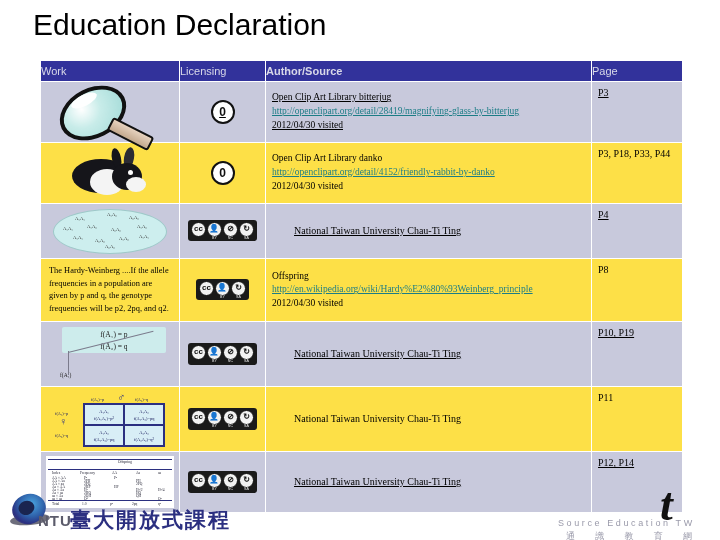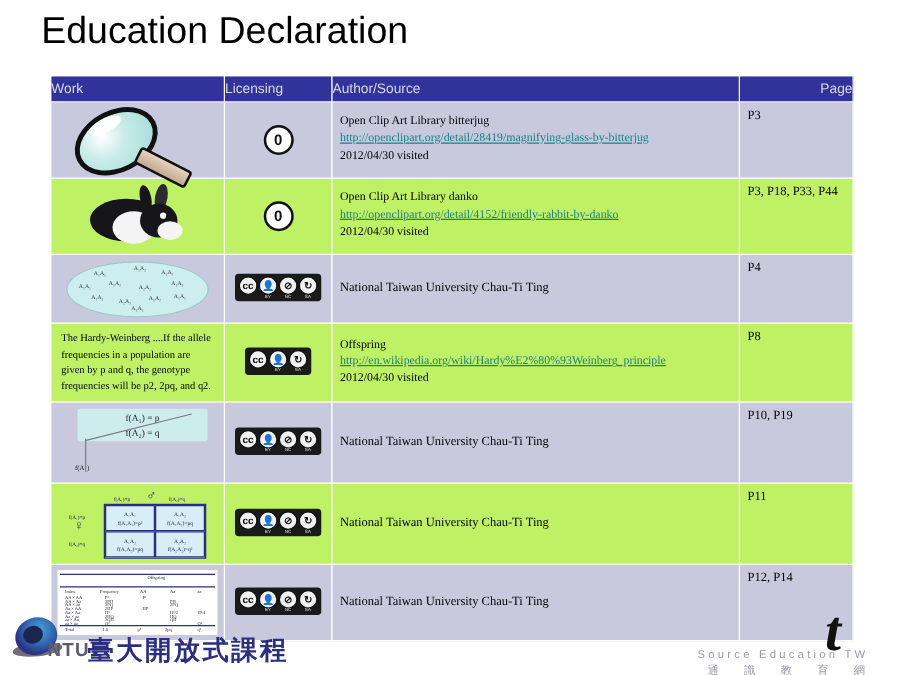--- a/index.html
+++ b/index.html
@@ -21,32 +21,32 @@
     border:1px solid #ffffff;vertical-align:middle;padding:0;
   }
   thead th{
     background:#32329b;color:#d8d8e8;
     font-family:"Liberation Sans", sans-serif;
     font-size:11px;font-weight:400;text-align:left;
     padding:6px 0 6px 8px;height:20px;
   }
   .col-work{width:138px;}
   .col-lic{width:85px;margin-top:21px;}
-  .col-src{width:325px;}
-  .col-page{width:90px;text-align:right;}
-  tbody tr.odd td{background:#c8c9dc;}
-  tbody tr.even td{background:#bef264;}
+  .col-src{width:325px;font-weight:bold;}
+  .col-page{width:90px;}
+  tbody tr.odd td{background:#c8c9dc;text-decoration:underline;}
+  tbody tr.even td{background:#fde047;}
   td.c-work{padding:4px 2px;text-align:center;}
   td.c-lic{text-align:center;}
   td.c-src{padding:4px 6px;font-size:9.5px;color:#000;line-height:1.45;}
   td.c-page{padding:5px 6px;font-size:10px;color:#000;vertical-align:top;}
   .src-title{white-space:nowrap;}
   .src-url{color:#1c7d86;text-decoration:underline;word-break:break-all;display:block;}
   .src-date{white-space:nowrap;}
-  .src-plain{font-size:10px;}
+  .src-plain{font-size:10px;margin-left:22px;}
   .work-text{
     font-size:8.4px;line-height:1.5;text-align:left;padding:2px 6px;color:#000;
   }
 
   
   .thumb{position:relative;margin:0 auto;}
 
   
   .t-magnifier{width:120px;height:52px;}
   .mag-glass{

